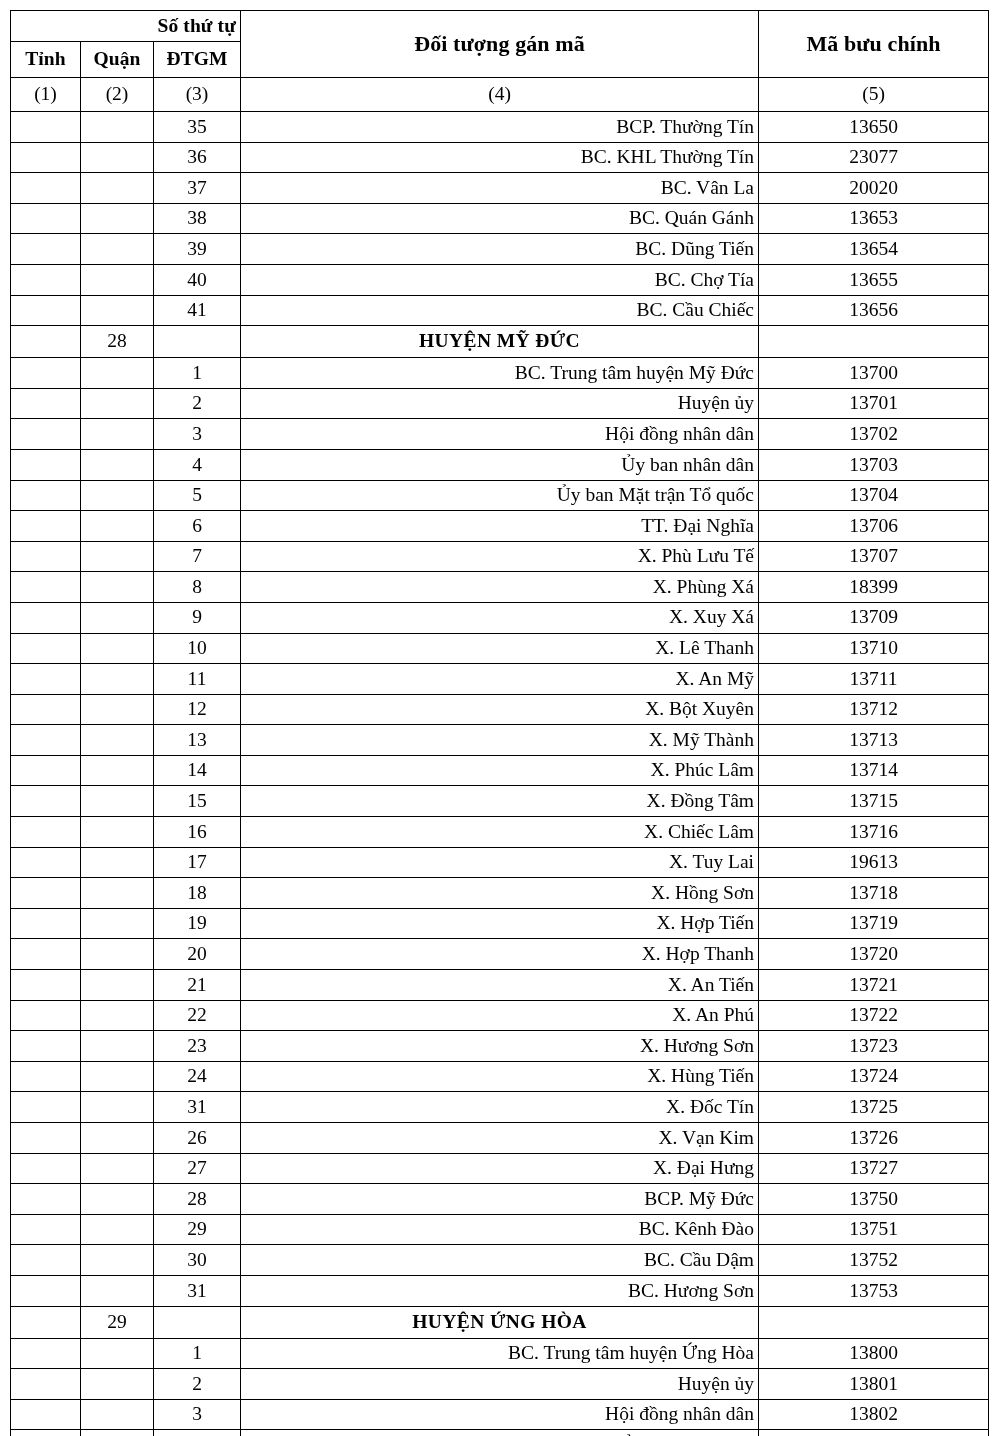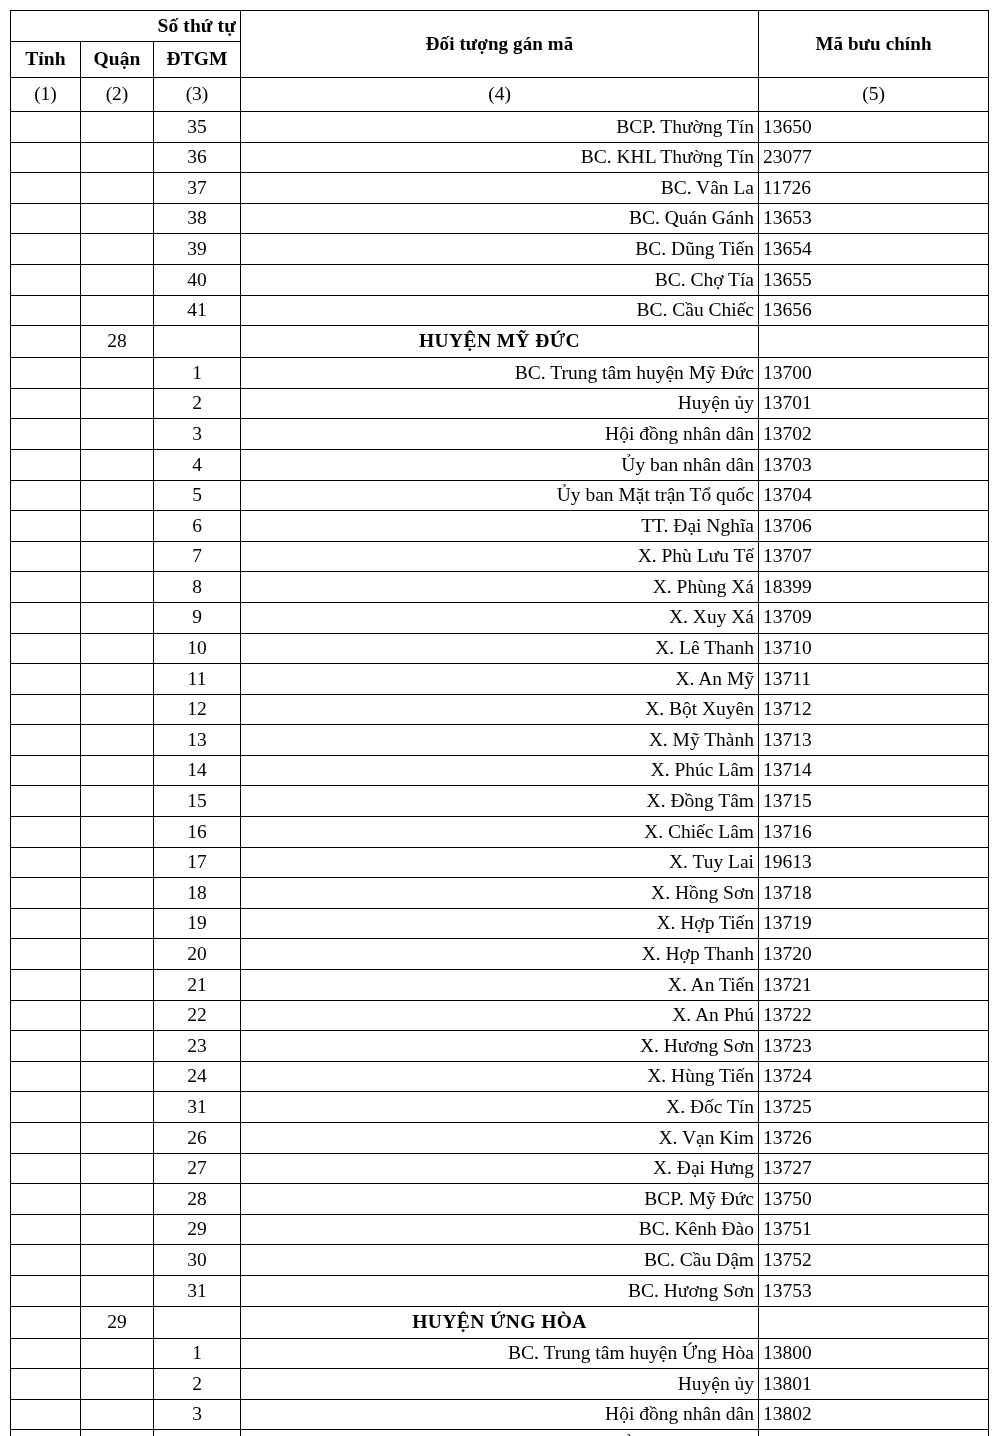--- a/index.html
+++ b/index.html
@@ -50,41 +50,42 @@
   
   .hdr-group,
   .hdr-sub,
   .hdr-tall {
     text-align: center;
     font-weight: bold;
     letter-spacing: 0.1px;
   }
   .hdr-group { height: 30px; text-align: right; }
   .hdr-sub   { height: 35px; }
-  .hdr-tall  { height: 65px; font-size: 19px; }
+  .hdr-tall  { height: 65px; font-size: 22px; }
 
   .numrow td {
     height: 33px;
     text-align: center;
     font-weight: normal;
   }
 
   
   tbody tr.data-row td { height: 29.6px; }
 
   td.cell-tinh,
   td.cell-quan,
   td.cell-dtgm {
     text-align: center;
   }
   td.cell-doituong {
     text-align: right;
     padding-left: 8px;
   }
   td.cell-ma {
+    text-align: center;
   }
 
   tr.section-row td.cell-doituong {
     text-align: center;
     font-weight: bold;
     letter-spacing: 0.4px;
     padding-left: 4px;
   }
   tr.section-row td { height: 31px; }
 </style>
@@ -135,21 +136,21 @@
           <td class="cell-quan"></td>
           <td class="cell-dtgm">36</td>
           <td class="cell-doituong">BC. KHL Thường Tín</td>
           <td class="cell-ma">23077</td>
         </tr>
         <tr class="data-row">
           <td class="cell-tinh"></td>
           <td class="cell-quan"></td>
           <td class="cell-dtgm">37</td>
           <td class="cell-doituong">BC. Vân La</td>
-          <td class="cell-ma">11726</td>
+          <td class="cell-ma">20020</td>
         </tr>
         <tr class="data-row">
           <td class="cell-tinh"></td>
           <td class="cell-quan"></td>
           <td class="cell-dtgm">38</td>
           <td class="cell-doituong">BC. Quán Gánh</td>
           <td class="cell-ma">13653</td>
         </tr>
         <tr class="data-row">
           <td class="cell-tinh"></td>

